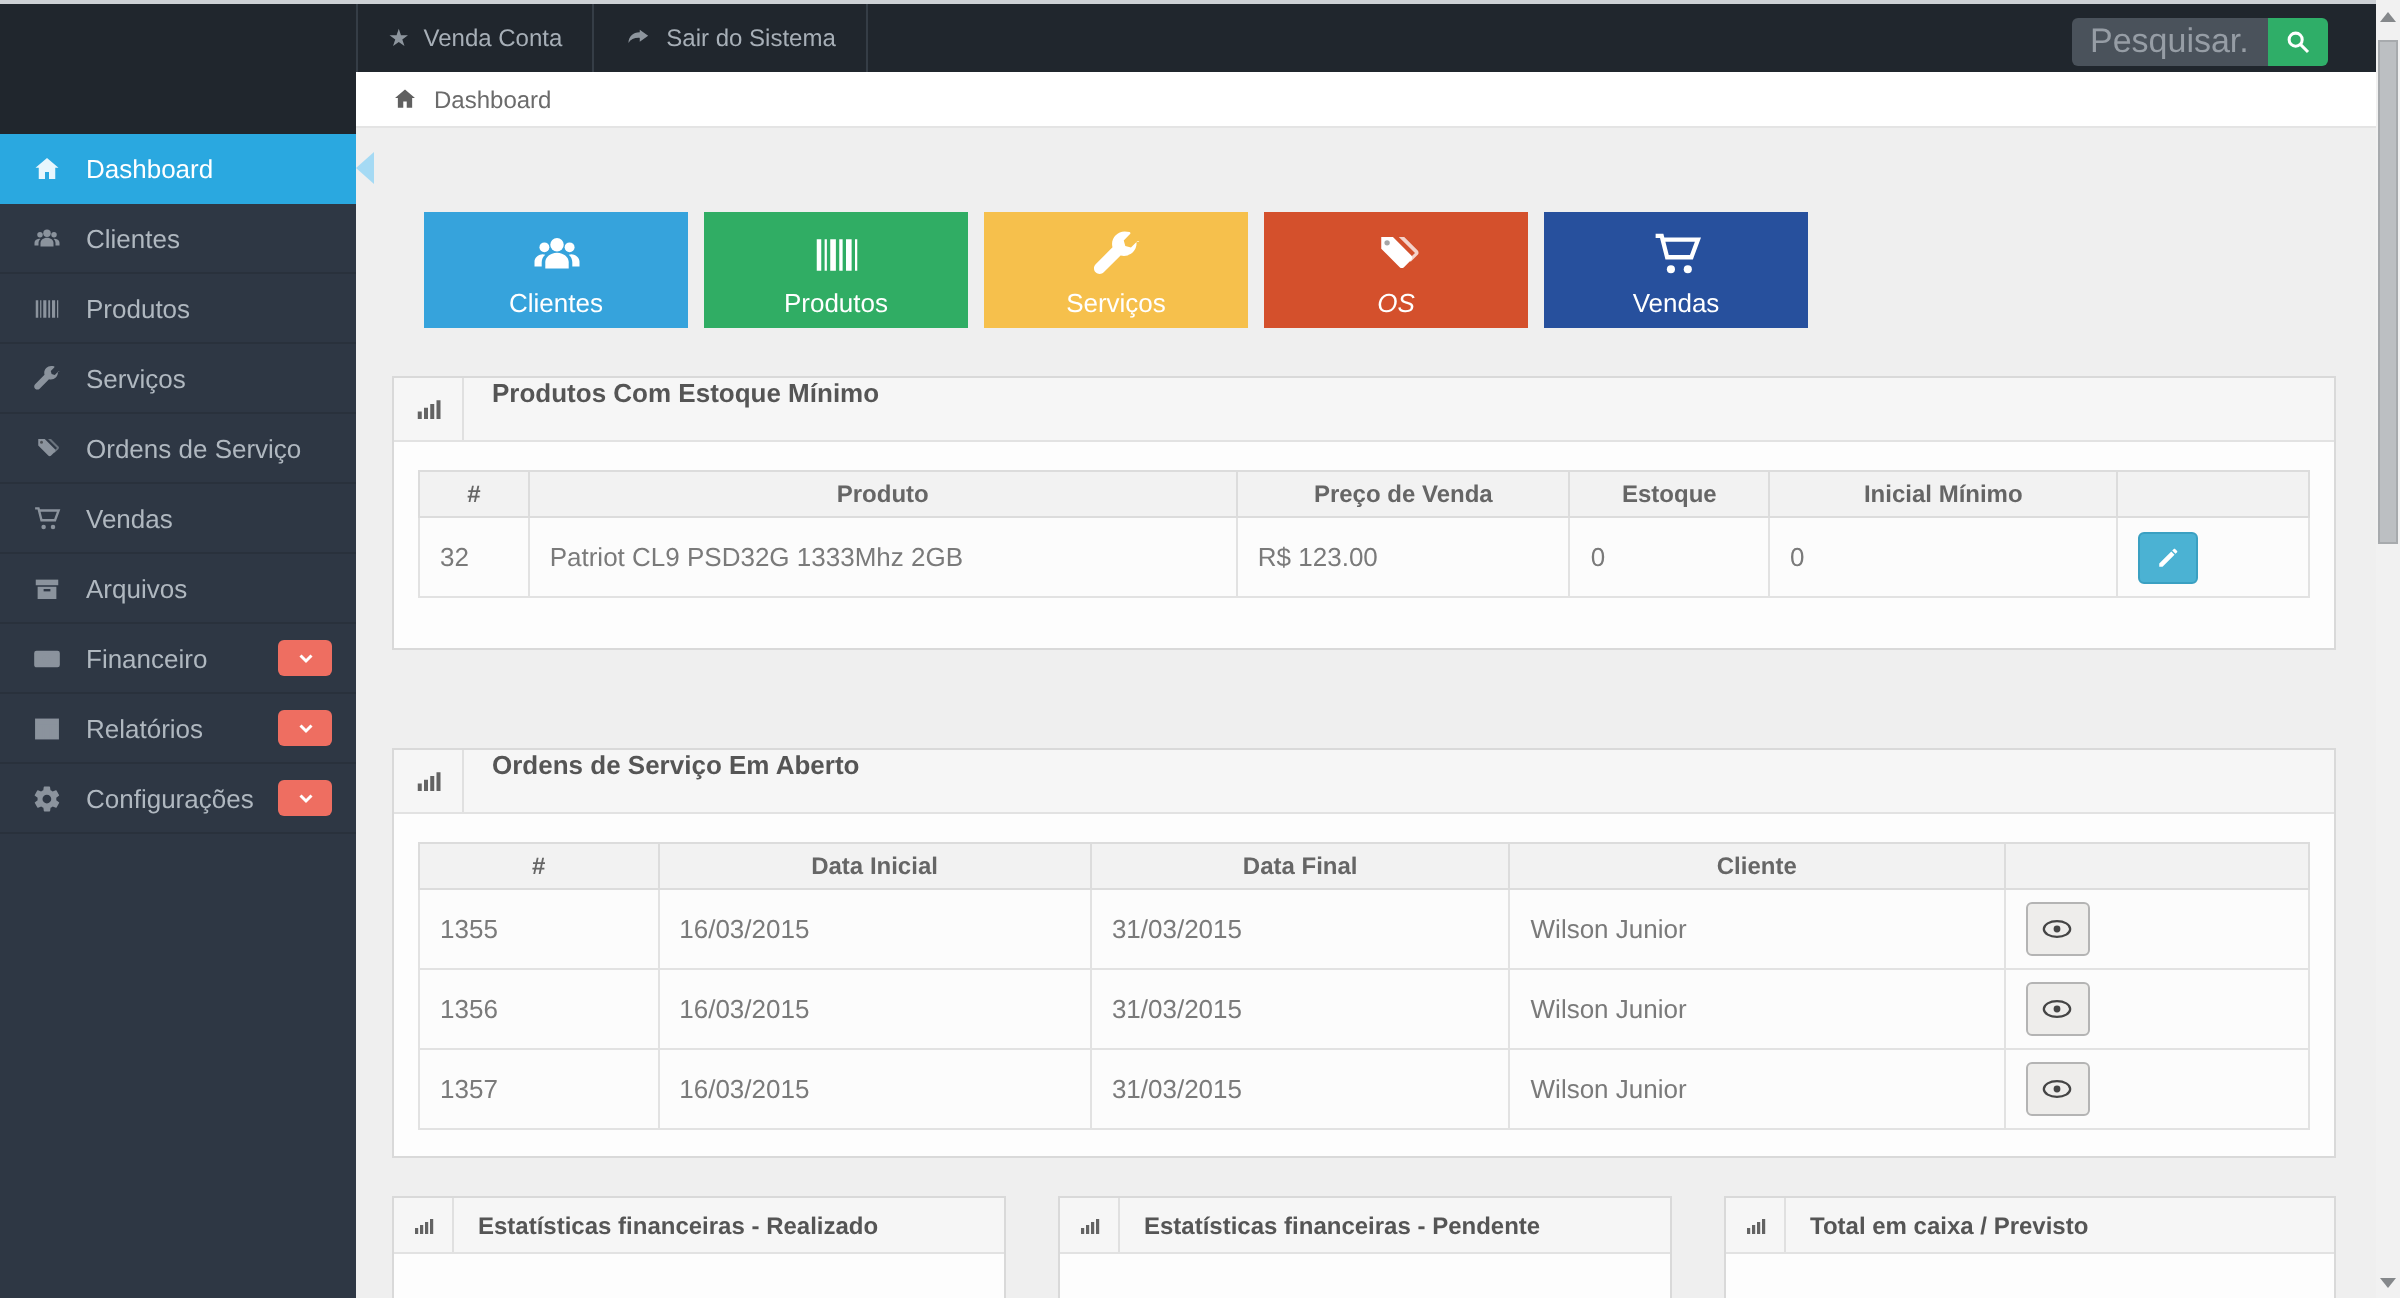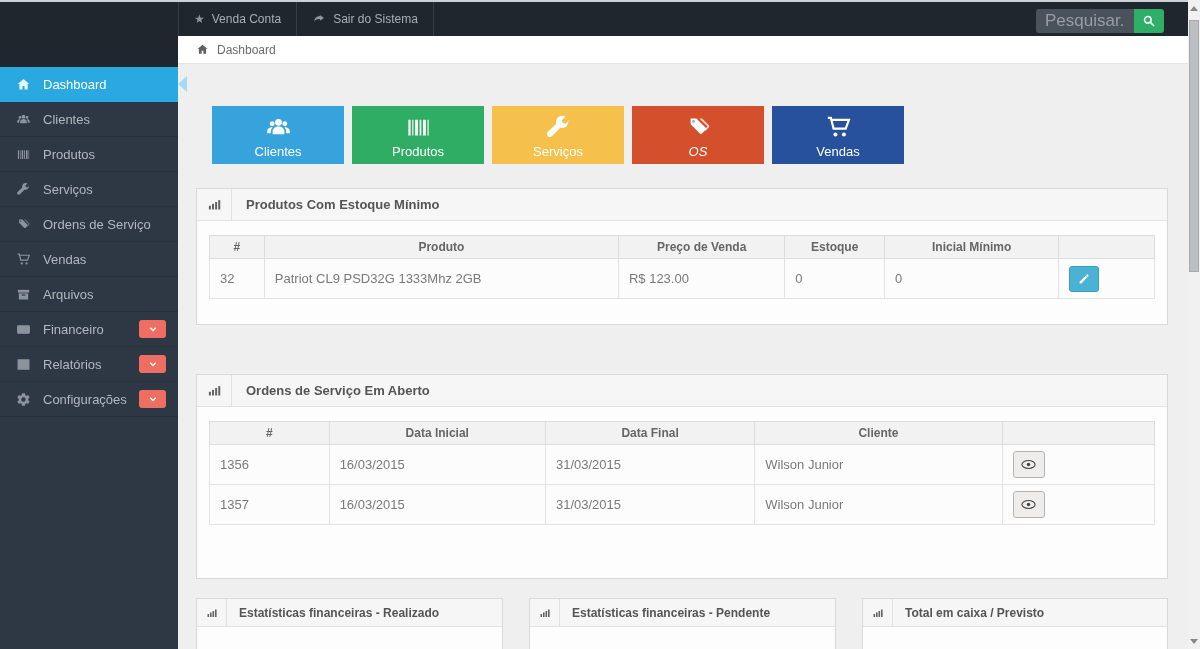--- a/index.html
+++ b/index.html
@@ -53,21 +53,21 @@
   .shortcut { width:132px; height:58px; display:flex; flex-direction:column; align-items:center;
               justify-content:flex-end; padding-bottom:5px; color:#fff; font-size:13px; cursor:pointer; }
   .shortcut .sico { margin-bottom:3px; display:flex; }
   .shortcut .sico svg { width:27px; height:27px; fill:#fff; }
   .sc-clientes { background:#36a3dc; } .sc-produtos { background:#30ad64; }
   .sc-servicos { background:#f6c04c; } .sc-os { background:#d4502c;font-style:italic; }
   .sc-vendas  { background:#27509d; }
 
   
   .panel { position:absolute; background:#fdfdfd; border:1px solid #d9d9d9; }
-  .panel-header { height:32px; background:#f6f6f6; border-bottom:1px solid #e2e2e2; display:flex; align-items:center; }
+  .panel-header { height:32px; background:#f6f6f6; border-bottom:1px solid #e2e2e2; display:flex; align-items:flex-start; }
   .panel-hicon { width:35px; height:100%; border-right:1px solid #e0e0e0; display:flex; align-items:center; justify-content:center; }
   .panel-hicon svg { width:15px; height:15px; fill:#636363; }
   .panel-title { padding-left:14px; font-size:13px; font-weight:bold; color:#555; }
   #panel-lowstock { left:196px; top:188px; width:972px; height:137px; }
   #panel-orders   { left:196px; top:374px; width:972px; height:205px; }
 
   table.grid { border-collapse:collapse; margin:14px 12px; background:#fcfcfc; table-layout:fixed; }
   table.grid th { border:1px solid #dcdcdc; background:#f2f2f2; height:23px; font-size:12px; color:#666;
                   font-weight:bold; text-align:center; overflow:hidden; white-space:nowrap; }
   table.grid td { border:1px solid #e2e2e2; height:40px; font-size:13px; color:#7a7a7a; padding:0 10px;
@@ -404,20 +404,36 @@
         <tr>
           <th>#</th>
           <th>Data Inicial</th>
           <th>Data Final</th>
           <th>Cliente</th>
           <th></th>
         </tr>
       </thead>
       <tbody>
         <tr>
+          <td>1355</td>
+          <td>16/03/2015</td>
+          <td>31/03/2015</td>
+          <td>Wilson Junior</td>
+          <td>
+            <button class="btn-eye">
+              <span style="display:flex;">
+                <svg viewBox="0 0 24 24">
+                    <ellipse cx="12" cy="12" rx="9.3" ry="5.6" fill="none" stroke="#454545" stroke-width="1.6"></ellipse>
+                    <circle cx="12" cy="12" r="2.4" fill="#454545"></circle>
+                  </svg>
+              </span>
+            </button>
+          </td>
+        </tr>
+        <tr>
           <td>1356</td>
           <td>16/03/2015</td>
           <td>31/03/2015</td>
           <td>Wilson Junior</td>
           <td>
             <button class="btn-eye">
               <span style="display:flex;">
                 <svg viewBox="0 0 24 24">
                     <ellipse cx="12" cy="12" rx="9.3" ry="5.6" fill="none" stroke="#454545" stroke-width="1.6"></ellipse>
                     <circle cx="12" cy="12" r="2.4" fill="#454545"></circle>

